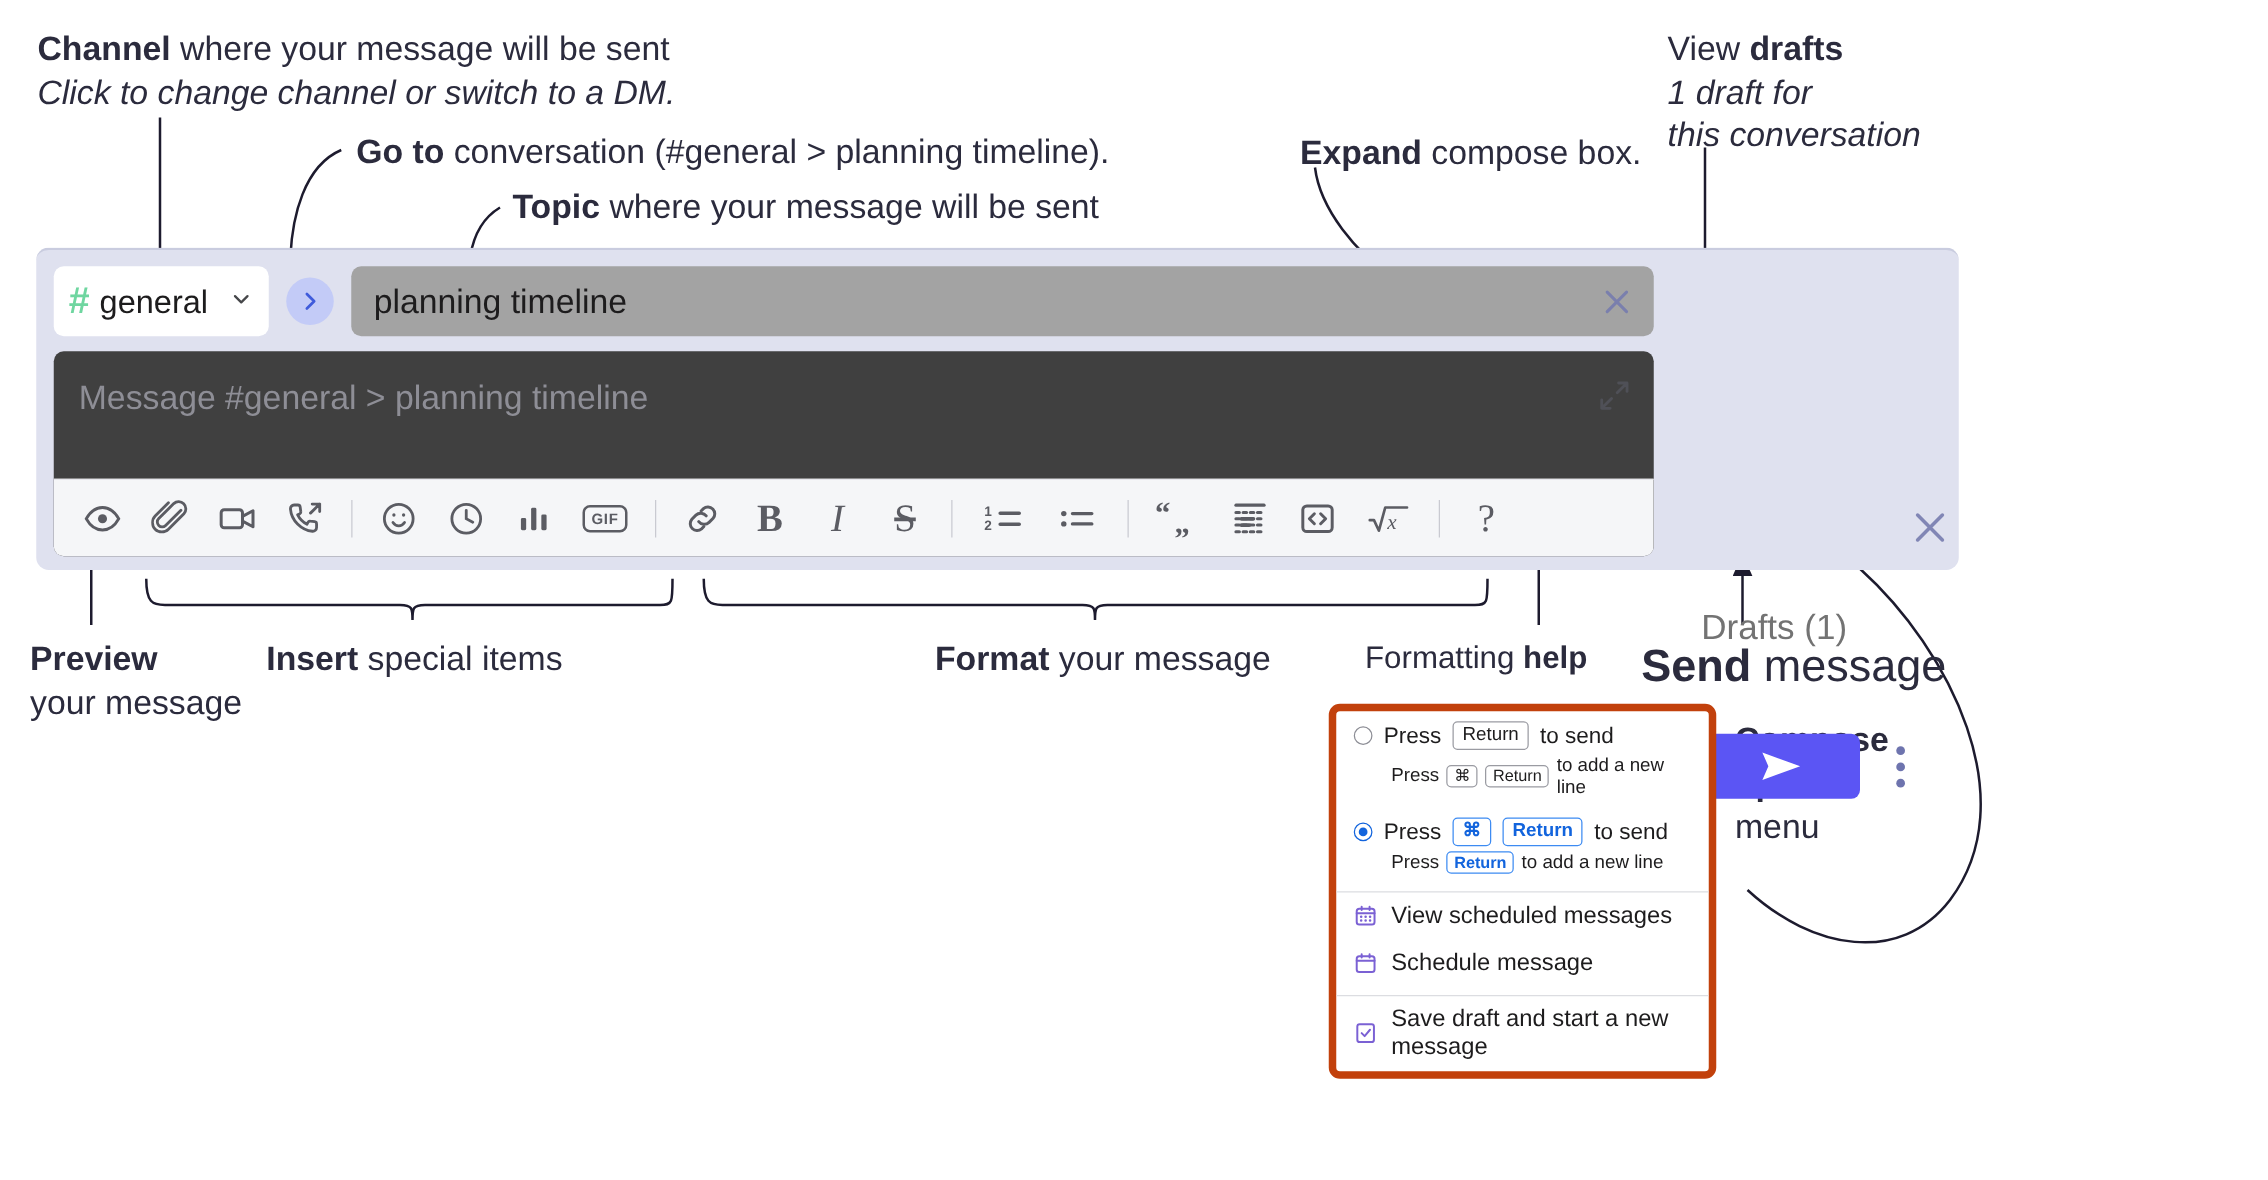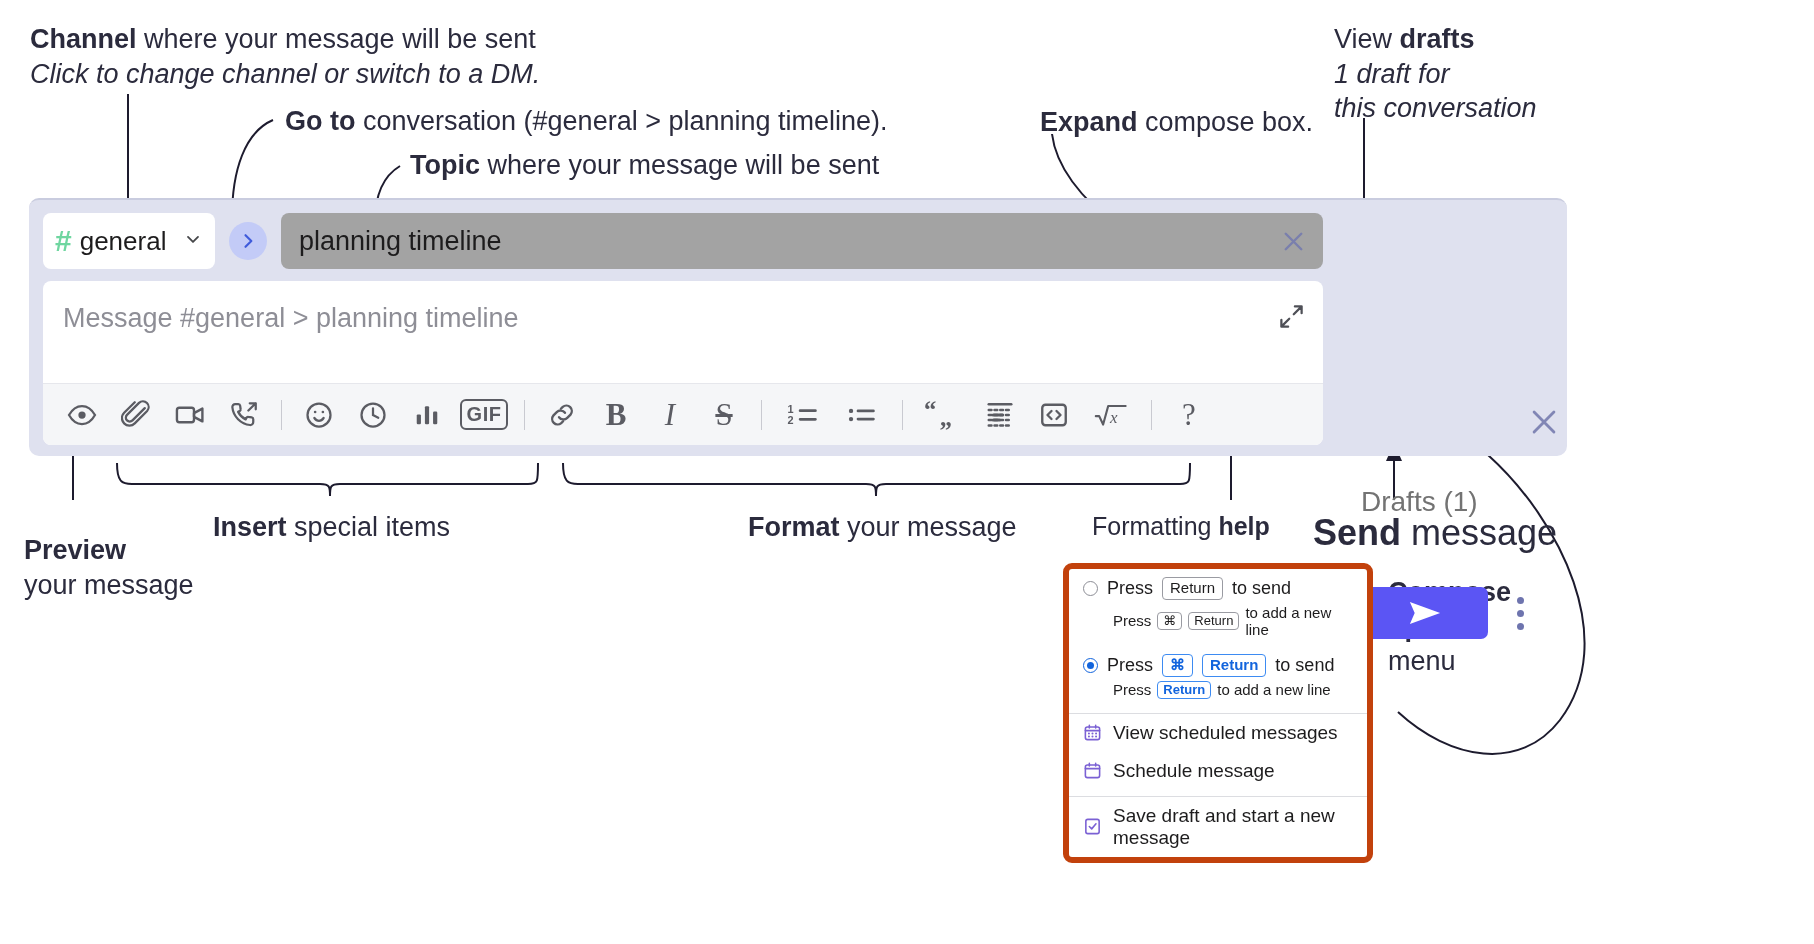--- a/index.html
+++ b/index.html
@@ -15,21 +15,21 @@
   .anno { position:absolute; color:#2b2b3d; line-height:1.28; }
   .anno b { font-weight:bold; }
   .anno i { font-style:italic; }
 
   
   #anno-channel   { left:30px;  top:22px;  font-size:27px; }
   #anno-goto      { left:285px; top:104px; font-size:27px; }
   #anno-topic     { left:410px; top:148px; font-size:27px; }
   #anno-expand    { left:1040px;top:105px; font-size:27px; }
   #anno-drafts    { left:1334px;top:22px;  font-size:27px; }
-  #anno-preview   { left:24px;  top:510px; font-size:27px;margin-top:23px; }
+  #anno-preview   { left:24px;  top:510px; font-size:27px; }
   #anno-insert    { left:213px; top:510px; font-size:27px; }
   #anno-format    { left:748px; top:510px; font-size:27px; }
   #anno-help      { left:1092px;top:510px; font-size:25px; }
   #anno-send      { left:1313px;top:510px; font-size:36px; }
   #anno-compose   { left:1388px;top:575px; font-size:27px; }
 
   
   #lines { position:absolute; left:0; top:0; width:1814px; height:944px; pointer-events:none; }
 
   
@@ -64,39 +64,39 @@
     flex:1; height:56px; background:#a3a3a3; border-radius:8px;
     display:flex; align-items:center; padding:0 14px 0 18px;
     font-size:27px; color:#1d1c1d;
   }
   #topic-field .tval { flex:1; }
   #topic-clear { color:#7a7fad; cursor:pointer; display:flex; align-items:center; }
 
   
   #message-box {
     position:absolute; left:0; top:68px; width:100%; height:164px;
-    background:#ffffff; border-radius:8px; overflow:hidden;
+    background:#404040; border-radius:8px; overflow:hidden;
   }
   #message-placeholder {
     position:absolute; left:20px; top:22px; font-size:27px; color:#8e8e96;
   }
   #expand-btn { position:absolute; right:18px; top:22px; color:#4f5057; cursor:pointer; }
 
   
   #toolbar {
     position:absolute; left:0; bottom:0; width:100%; height:62px;
     background:#f5f6f8; border-top:1px solid #e6e7ec;
     display:flex; align-items:center; padding-left:12px; gap:0;
   }
   .tb { width:54px; height:46px; display:flex; align-items:center; justify-content:center;
         color:#5b5c63; cursor:pointer; }
   .tb.wide { width:60px; }
   .tb-sep { width:1px; height:30px; background:#c9cad1; margin:0 10px; }
   .gif-box { border:2.5px solid #5b5c63; border-radius:6px; padding:2px 5px;
-             font-size:20px; font-weight:bold; letter-spacing:.5px; }
+             font-size:12px; font-weight:bold; letter-spacing:.5px; }
   .txt-ico { font-size:31px; line-height:1; font-family:"Liberation Serif", serif; }
 
   
   #drafts-label { position:absolute; left:1332px; top:286px; font-size:28px; color:#737373; cursor:pointer; }
   #panel-close  { position:absolute; left:1498px; top:205px; color:#8186b5; cursor:pointer; }
   #send-btn {
     position:absolute; left:1333px; top:387px; width:126px; height:52px;
     background:#5b55f4; border-radius:7px; display:flex; align-items:center; justify-content:center;
     cursor:pointer;
   }

